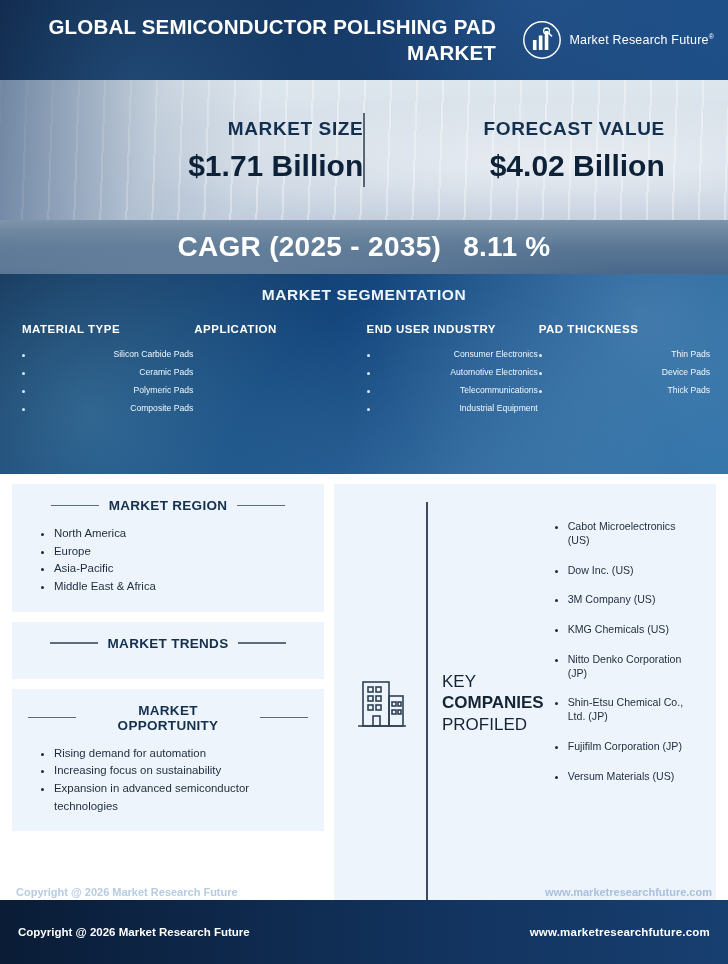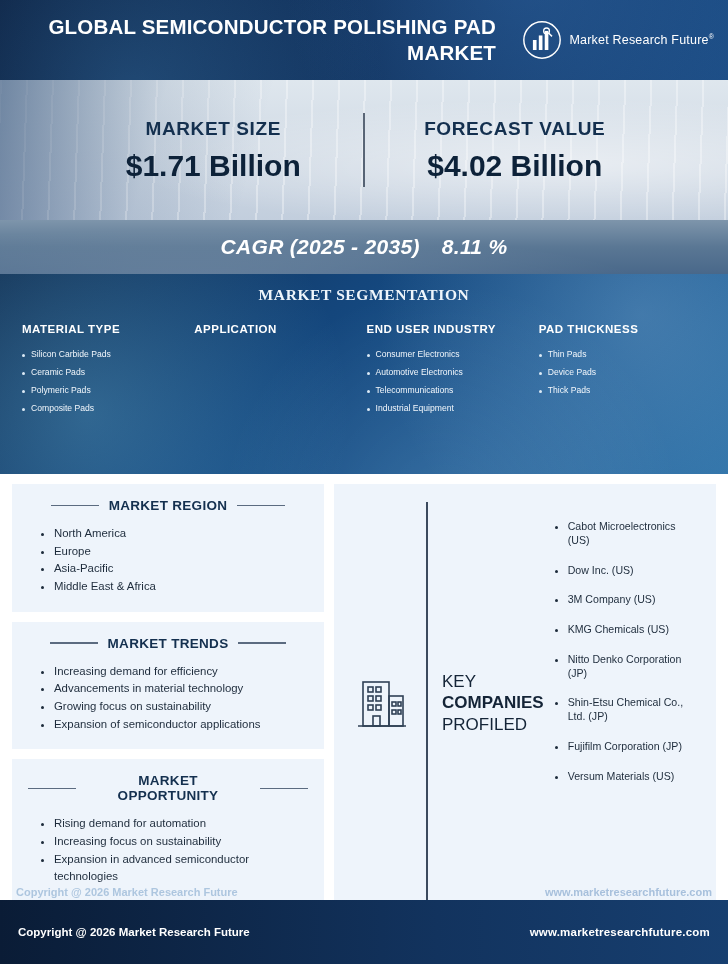--- a/index.html
+++ b/index.html
@@ -54,70 +54,70 @@
     content:""; position:absolute; inset:0;
     background:
       linear-gradient(105deg, rgba(20,55,100,.55) 0%, rgba(20,55,100,.10) 22%, rgba(255,255,255,0) 36%),
       repeating-linear-gradient(92deg, rgba(255,255,255,.35) 0 2px, rgba(255,255,255,0) 2px 26px),
       radial-gradient(ellipse at 78% 60%, rgba(255,255,255,.55), rgba(255,255,255,0) 55%);
   }
   .banner-inner{
     position:relative; z-index:2; height:100%;
     display:flex; align-items:center; justify-content:center;
   }
-  .stat { width: 300px; text-align:center; color:#10243d; }
+  .stat { width: 300px; text-align:right; color:#10243d; }
   .stat .lbl { font-size: 19px; letter-spacing:.6px; font-weight:600; color:#14304f; }
   .stat .val { font-size: 30px; font-weight: 700; margin-top: 9px; color:#0d2239; }
   .vdiv { width:1.5px; height: 74px; background:#2b3a4d; opacity:.75; }
 
   
   .cagr {
     position:relative;
     height: 54px;
     background: linear-gradient(180deg,#7e95ab 0%, #5a7794 50%, #49688a 100%);
     display:flex; align-items:center; justify-content:center; gap: 22px;
     color:#ffffff;
     overflow:hidden;
   }
   .cagr::after{
     content:""; position:absolute; inset:0;
     background: radial-gradient(ellipse at 25% 120%, rgba(255,255,255,.18), transparent 60%);
   }
-  .cagr span { position:relative; z-index:2; font-size: 21px; font-weight: 700; letter-spacing:.3px;font-style:italic; }
+  .cagr span { position:relative; z-index:2; font-size: 28px; font-weight: 700; letter-spacing:.3px; }
 
   
   .seg {
     position:relative;
     height: 200px;
     background: linear-gradient(135deg,#0f2d52 0%, #14467c 40%, #1b5a94 70%, #2a6fa6 100%);
     color:#fff;
     overflow:hidden;
   }
   .seg::before{
     content:""; position:absolute; inset:0;
     background:
       radial-gradient(circle at 12% 70%, rgba(120,200,230,.30), transparent 40%),
       radial-gradient(circle at 62% 120%, rgba(255,255,255,.12), transparent 45%),
       radial-gradient(circle at 88% 20%, rgba(200,225,245,.22), transparent 40%);
   }
   .seg-title{
     position:relative; z-index:2;
     text-align:center; font-size: 15.5px; font-weight:700; letter-spacing:.6px;
-    padding-top: 12px; color:#eef5fb;font-family:Liberation Serif, serif;
+    padding-top: 12px; color:#eef5fb;
   }
   .seg-cols{
     position:relative; z-index:2;
     display:flex; padding: 18px 18px 0 22px; gap: 1px;
   }
   .seg-col { flex: 1 1 0; min-width:0; }
   .seg-col h4 {
     font-size: 11.5px; font-weight:700; letter-spacing:.5px;
     text-transform:uppercase; margin-bottom: 14px; line-height:1.25;
   }
-  .seg-col ul { list-style:none; }
+  .seg-col ul { list-style:none;text-align:right; }
   .seg-col li {
     font-size: 8.6px; line-height: 1.15; margin-bottom: 8px;
     padding-left: 9px; position:relative; color:#f2f7fc;
   }
   .seg-col li::before{
     content:""; position:absolute; left:0; top:4px;
     width:3px; height:3px; border-radius:50%; background:#dceaf6;
   }
 
   
@@ -264,26 +264,20 @@
         <ul>
           <li>North America</li>
           <li>Europe</li>
           <li>Asia-Pacific</li>
           <li>Middle East &amp; Africa</li>
         </ul>
       </div>
 
       <div class="card">
         <h3>MARKET TRENDS</h3>
-        <ul>
-          <li>Increasing demand for efficiency</li>
-          <li>Advancements in material technology</li>
-          <li>Growing focus on sustainability</li>
-          <li>Expansion of semiconductor applications</li>
-        </ul>
       </div>
 
       <div class="card">
         <h3>MARKET OPPORTUNITY</h3>
         <ul>
           <li>Rising demand for automation</li>
           <li>Increasing focus on sustainability</li>
           <li>Expansion in advanced semiconductor technologies</li>
         </ul>
       </div>

